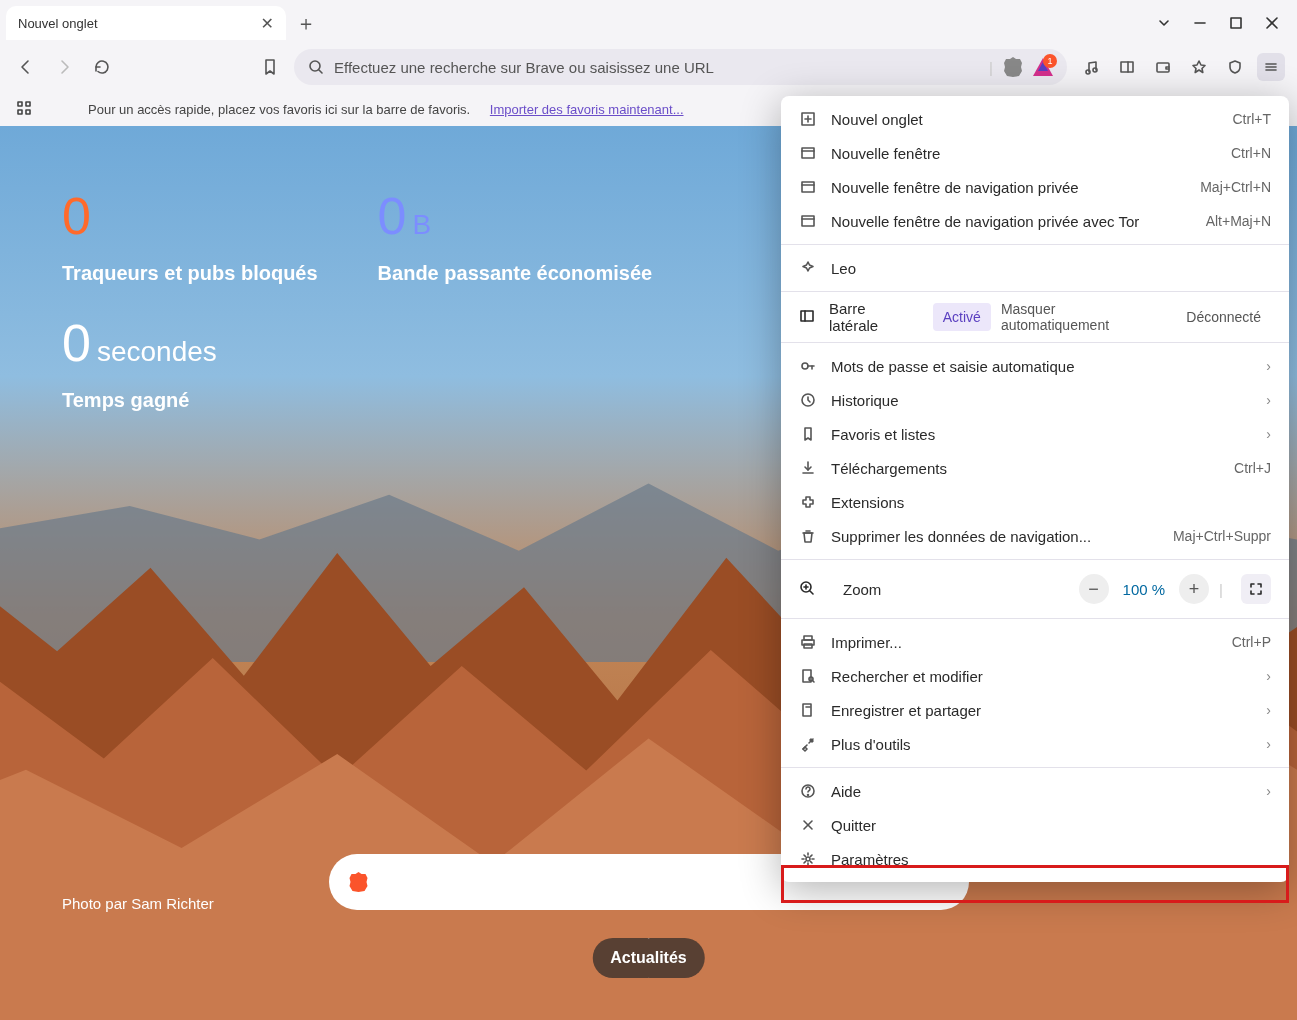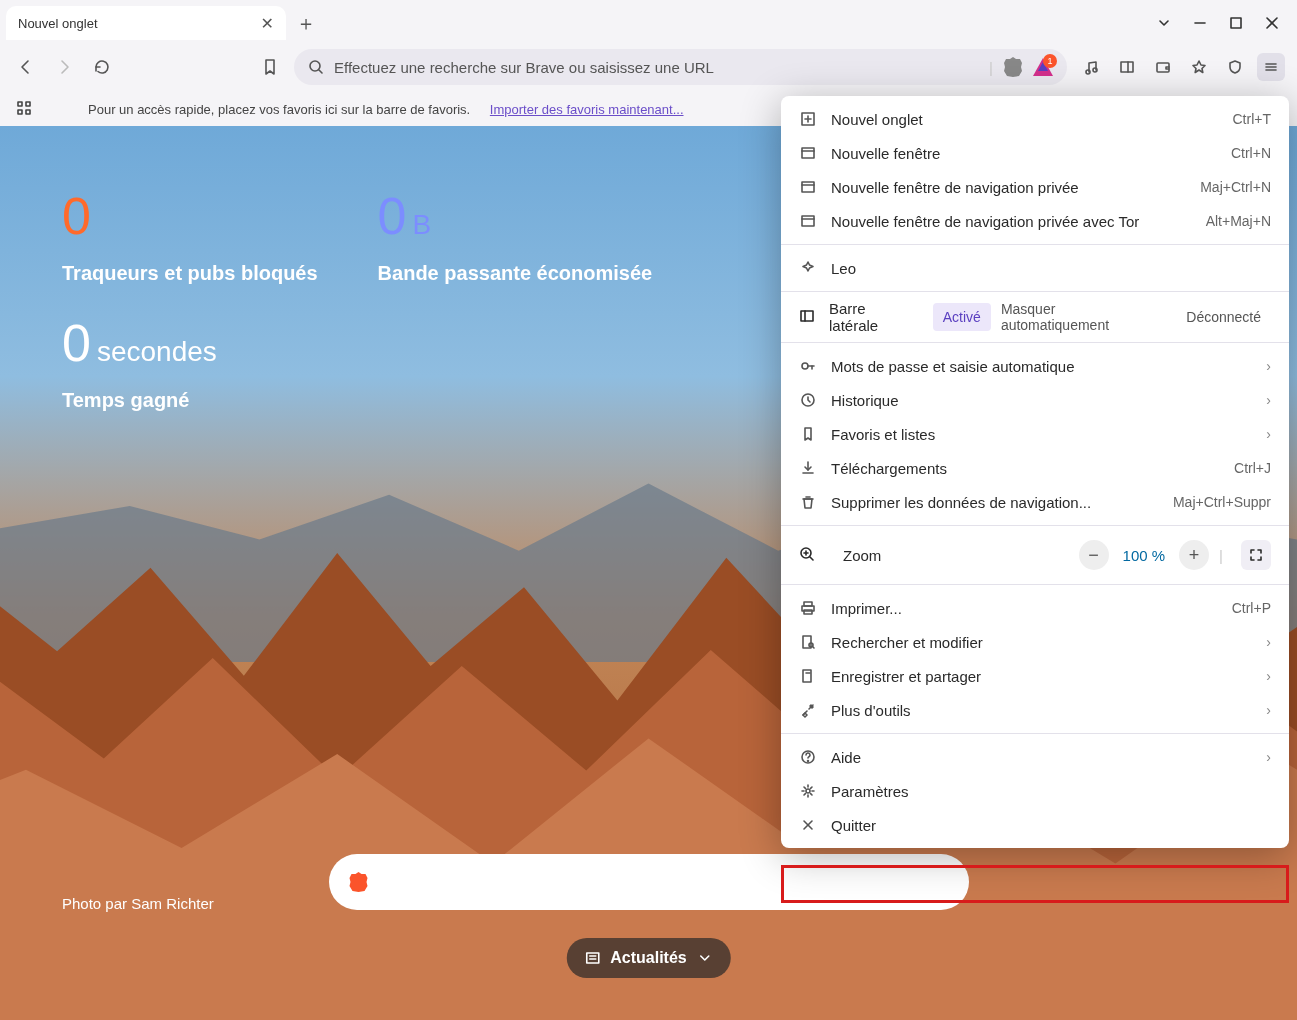--- a/index.html
+++ b/index.html
@@ -32,21 +32,21 @@
 .stat-block { position:absolute; top:60px; left:62px; color:#fff; }
 .stat-row { display:flex; gap:60px; }
 .stat-big { font-size:52px; font-weight:400; display:flex; align-items:baseline; gap:6px;}
 .stat-big.orange { color:#ff6a2b;}
 .stat-big.blue { color:#7c8dff;}
 .stat-big .unit { font-size:28px;}
 .stat-label { font-size:20px; font-weight:600; margin-top:16px;}
 .stat-block2 { margin-top:28px;}
 .photo-credit { position:absolute; left:62px; bottom:108px; color:#fff; font-size:15px;}
 .bottom-search { position:absolute; bottom:110px; left:50%; transform:translateX(-50%); width:640px; height:56px; background:#fff; border-radius:28px; display:flex; align-items:center; padding:0 20px; gap:12px; font-size:19px; color:#888;}
-.news-btn { position:absolute; bottom:42px; left:50%; transform:translateX(-50%); height:40px; padding:0 18px; border-radius:20px; background:rgba(40,40,40,.7); color:#fff; display:flex;align-items:center;gap:10px; font-size:16px; font-weight:600;}
+.news-btn { position:absolute; bottom:42px; left:50%; transform:translateX(-50%); height:40px; padding:0 18px; border-radius:20px; background:rgba(40,40,40,.7); color:#fff; display:flex;align-items:center;gap:10px; font-size:16px; font-weight:600;flex-direction:column;}
 
 
 .menu { position:absolute; top:96px; right:8px; width:508px; background:#fff; border-radius:8px; box-shadow:0 8px 40px rgba(0,0,0,.3); padding:6px 0; font-size:15px; color:#2a2a2a; overflow:hidden;}
 .menu-item { display:flex; align-items:center; height:34px; padding:0 18px; gap:14px;}
 .menu-item .mi-icon { width:18px; display:flex; justify-content:center; color:#555;}
 .menu-item .mi-shortcut { margin-left:auto; color:#666; font-size:14px;}
 .menu-item .mi-arrow { margin-left:auto; color:#888; font-size:14px;}
 .menu-sep { height:1px; background:#e3e1ea; margin:6px 0;}
 .sidebar-row { display:flex; align-items:center; height:38px; padding:0 18px; gap:14px;}
 .segmented { margin-left:auto; display:flex; gap:0; align-items:center; font-size:14px;}
@@ -348,20 +348,28 @@
   <div class="menu-item">
     <span class="mi-icon">
         <svg class="stroke" viewBox="0 0 16 16">
           <line x1="8" y1="2" x2="8" y2="10"></line>
           <polyline points="5,7 8,10 11,7"></polyline>
           <line x1="3" y1="13" x2="13" y2="13"></line>
         </svg>
       </span>
     <span>Téléchargements</span>
     <span class="mi-shortcut">Ctrl+J</span>
+  </div>
+  <div class="menu-item">
+    <span class="mi-icon">
+        <svg class="stroke" viewBox="0 0 16 16">
+          <path d="M6 3h4v3h3v4h-3v3H6v-3H3V6h3z"></path>
+        </svg>
+      </span>
+    <span>Extensions</span>
   </div>
   <div class="menu-item">
     <span class="mi-icon">
         <svg class="stroke" viewBox="0 0 16 16">
           <path d="M4 5h8l-1 9H5z"></path>
           <line x1="3" y1="5" x2="13" y2="5"></line>
           <line x1="6" y1="3" x2="10" y2="3"></line>
         </svg>
       </span>
     <span>Supprimer les données de navigation...</span>
@@ -443,30 +451,30 @@
           <path d="M6 6a2 2 0 1 1 3 1.7c-.6.4-1 .8-1 1.3"></path>
           <circle cx="8" cy="12" r=".5" fill="currentColor"></circle>
         </svg>
       </span>
     <span>Aide</span>
     <span class="mi-arrow">›</span>
   </div>
   <div class="menu-item">
     <span class="mi-icon">
         <svg class="stroke" viewBox="0 0 16 16">
+          <line x1="4" y1="4" x2="12" y2="12"></line>
+          <line x1="12" y1="4" x2="4" y2="12"></line>
+        </svg>
+      </span>
+    <span>Quitter</span>
+  </div>
+  <div class="menu-item">
+    <span class="mi-icon">
+        <svg class="stroke" viewBox="0 0 16 16">
           <circle cx="8" cy="8" r="2"></circle>
           <path d="M8 2v2M8 12v2M2 8h2M12 8h2M4 4l1.4 1.4M10.6 10.6L12 12M12 4l-1.4 1.4M5.4 10.6L4 12"></path>
         </svg>
       </span>
     <span>Paramètres</span>
   </div>
-  <div class="menu-item">
-    <span class="mi-icon">
-        <svg class="stroke" viewBox="0 0 16 16">
-          <line x1="4" y1="4" x2="12" y2="12"></line>
-          <line x1="12" y1="4" x2="4" y2="12"></line>
-        </svg>
-      </span>
-    <span>Quitter</span>
-  </div>
 </div>
 
 <div class="highlight-red" style="top:865px; right:8px; width:508px; height:38px;"></div>
 
 </body></html>

